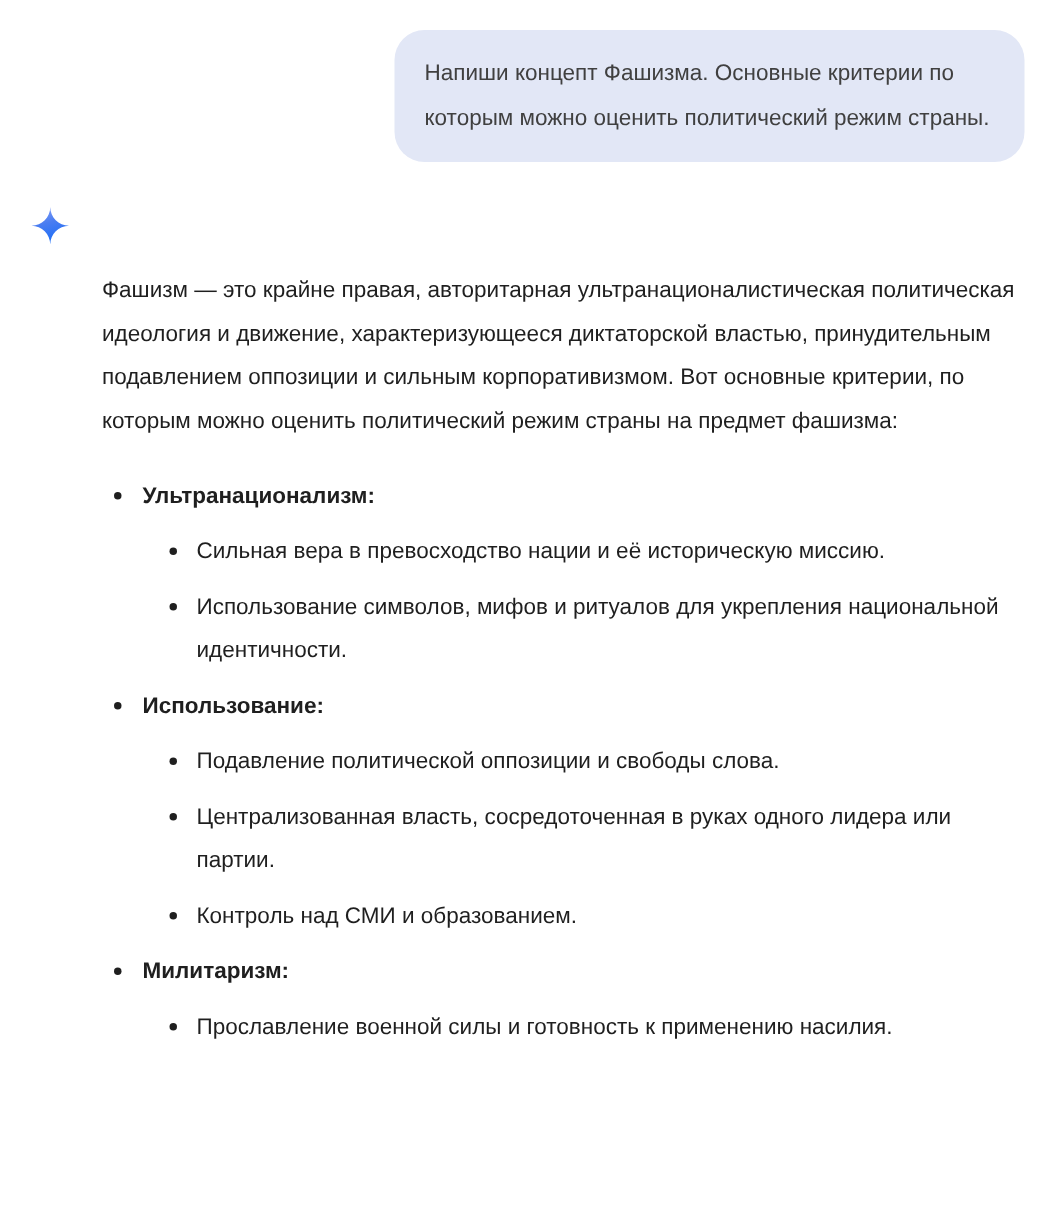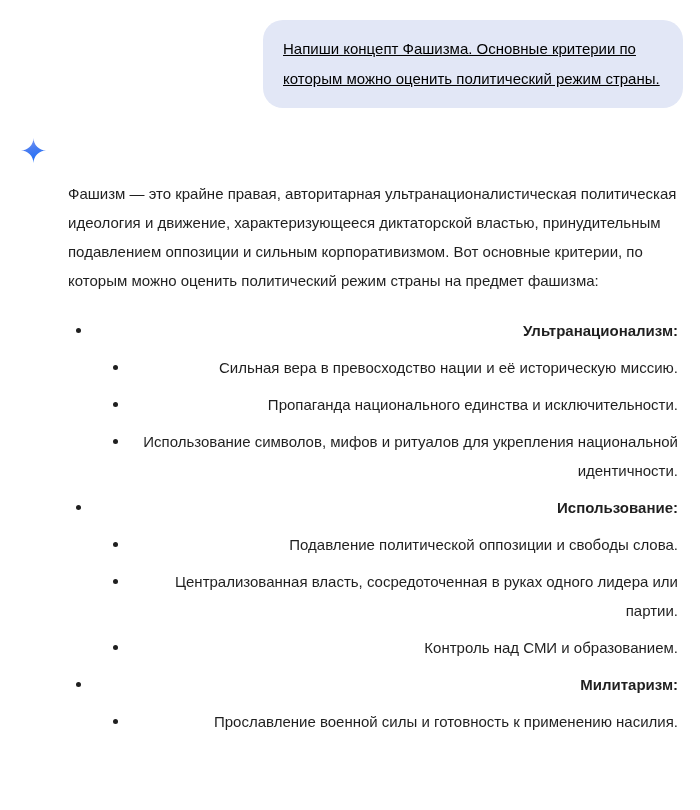--- a/index.html
+++ b/index.html
@@ -15,22 +15,21 @@
     justify-content: flex-end;
     padding: 20px 17px 0 0;
   }
   .user-bubble {
     max-width: 420px;
     background: #e2e7f6;
     border-radius: 20px;
     padding: 14px 20px;
     font-size: 15px;
     line-height: 30px;
-    color: #000000;
-    text-decoration: underline;
+    color: #404040;
   }
   .response-row {
     display: flex;
     margin-top: 27px;
     padding-left: 21px;
   }
   .icon-col {
     width: 47px;
     flex: 0 0 47px;
     padding-top: 3px;
@@ -44,21 +43,21 @@
   .intro {
     line-height: 29px;
     margin-bottom: 21px;
     margin-top: 44px;
   }
   .list-heading {
     font-weight: bold;
     line-height: 29px;
     margin-bottom: 15px;
   }
-  .crit-group { margin: 0; text-align: right; }
+  .crit-group { margin: 0; }
   .li { display: flex; line-height: 29px; margin-bottom: 8px; }
   .li-1 { padding-left: 8px; }
   .li-1 .li-text { font-weight: bold; }
   .li-2 { margin-left: 45px; }
   .dot {
     flex: 0 0 auto;
     width: 5px; height: 5px;
     border-radius: 50%;
     background: #1f1f1f;
     margin-top: 12px;
@@ -98,24 +97,20 @@
       <div class="li li-1">
         <span class="dot"></span>
         <span class="li-text">Ультранационализм:</span>
       </div>
       <div class="li li-2">
         <span class="dot"></span>
         <span class="li-text">Сильная вера в превосходство нации и её историческую миссию.</span>
       </div>
       <div class="li li-2">
         <span class="dot"></span>
-        <span class="li-text">Пропаганда национального единства и исключительности.</span>
-      </div>
-      <div class="li li-2">
-        <span class="dot"></span>
         <span class="li-text">Использование символов, мифов и ритуалов для укрепления национальной идентичности.</span>
       </div>
     </div>
 
     <div class="crit-group">
       <div class="li li-1">
         <span class="dot"></span>
         <span class="li-text">Использование:</span>
       </div>
       <div class="li li-2">

